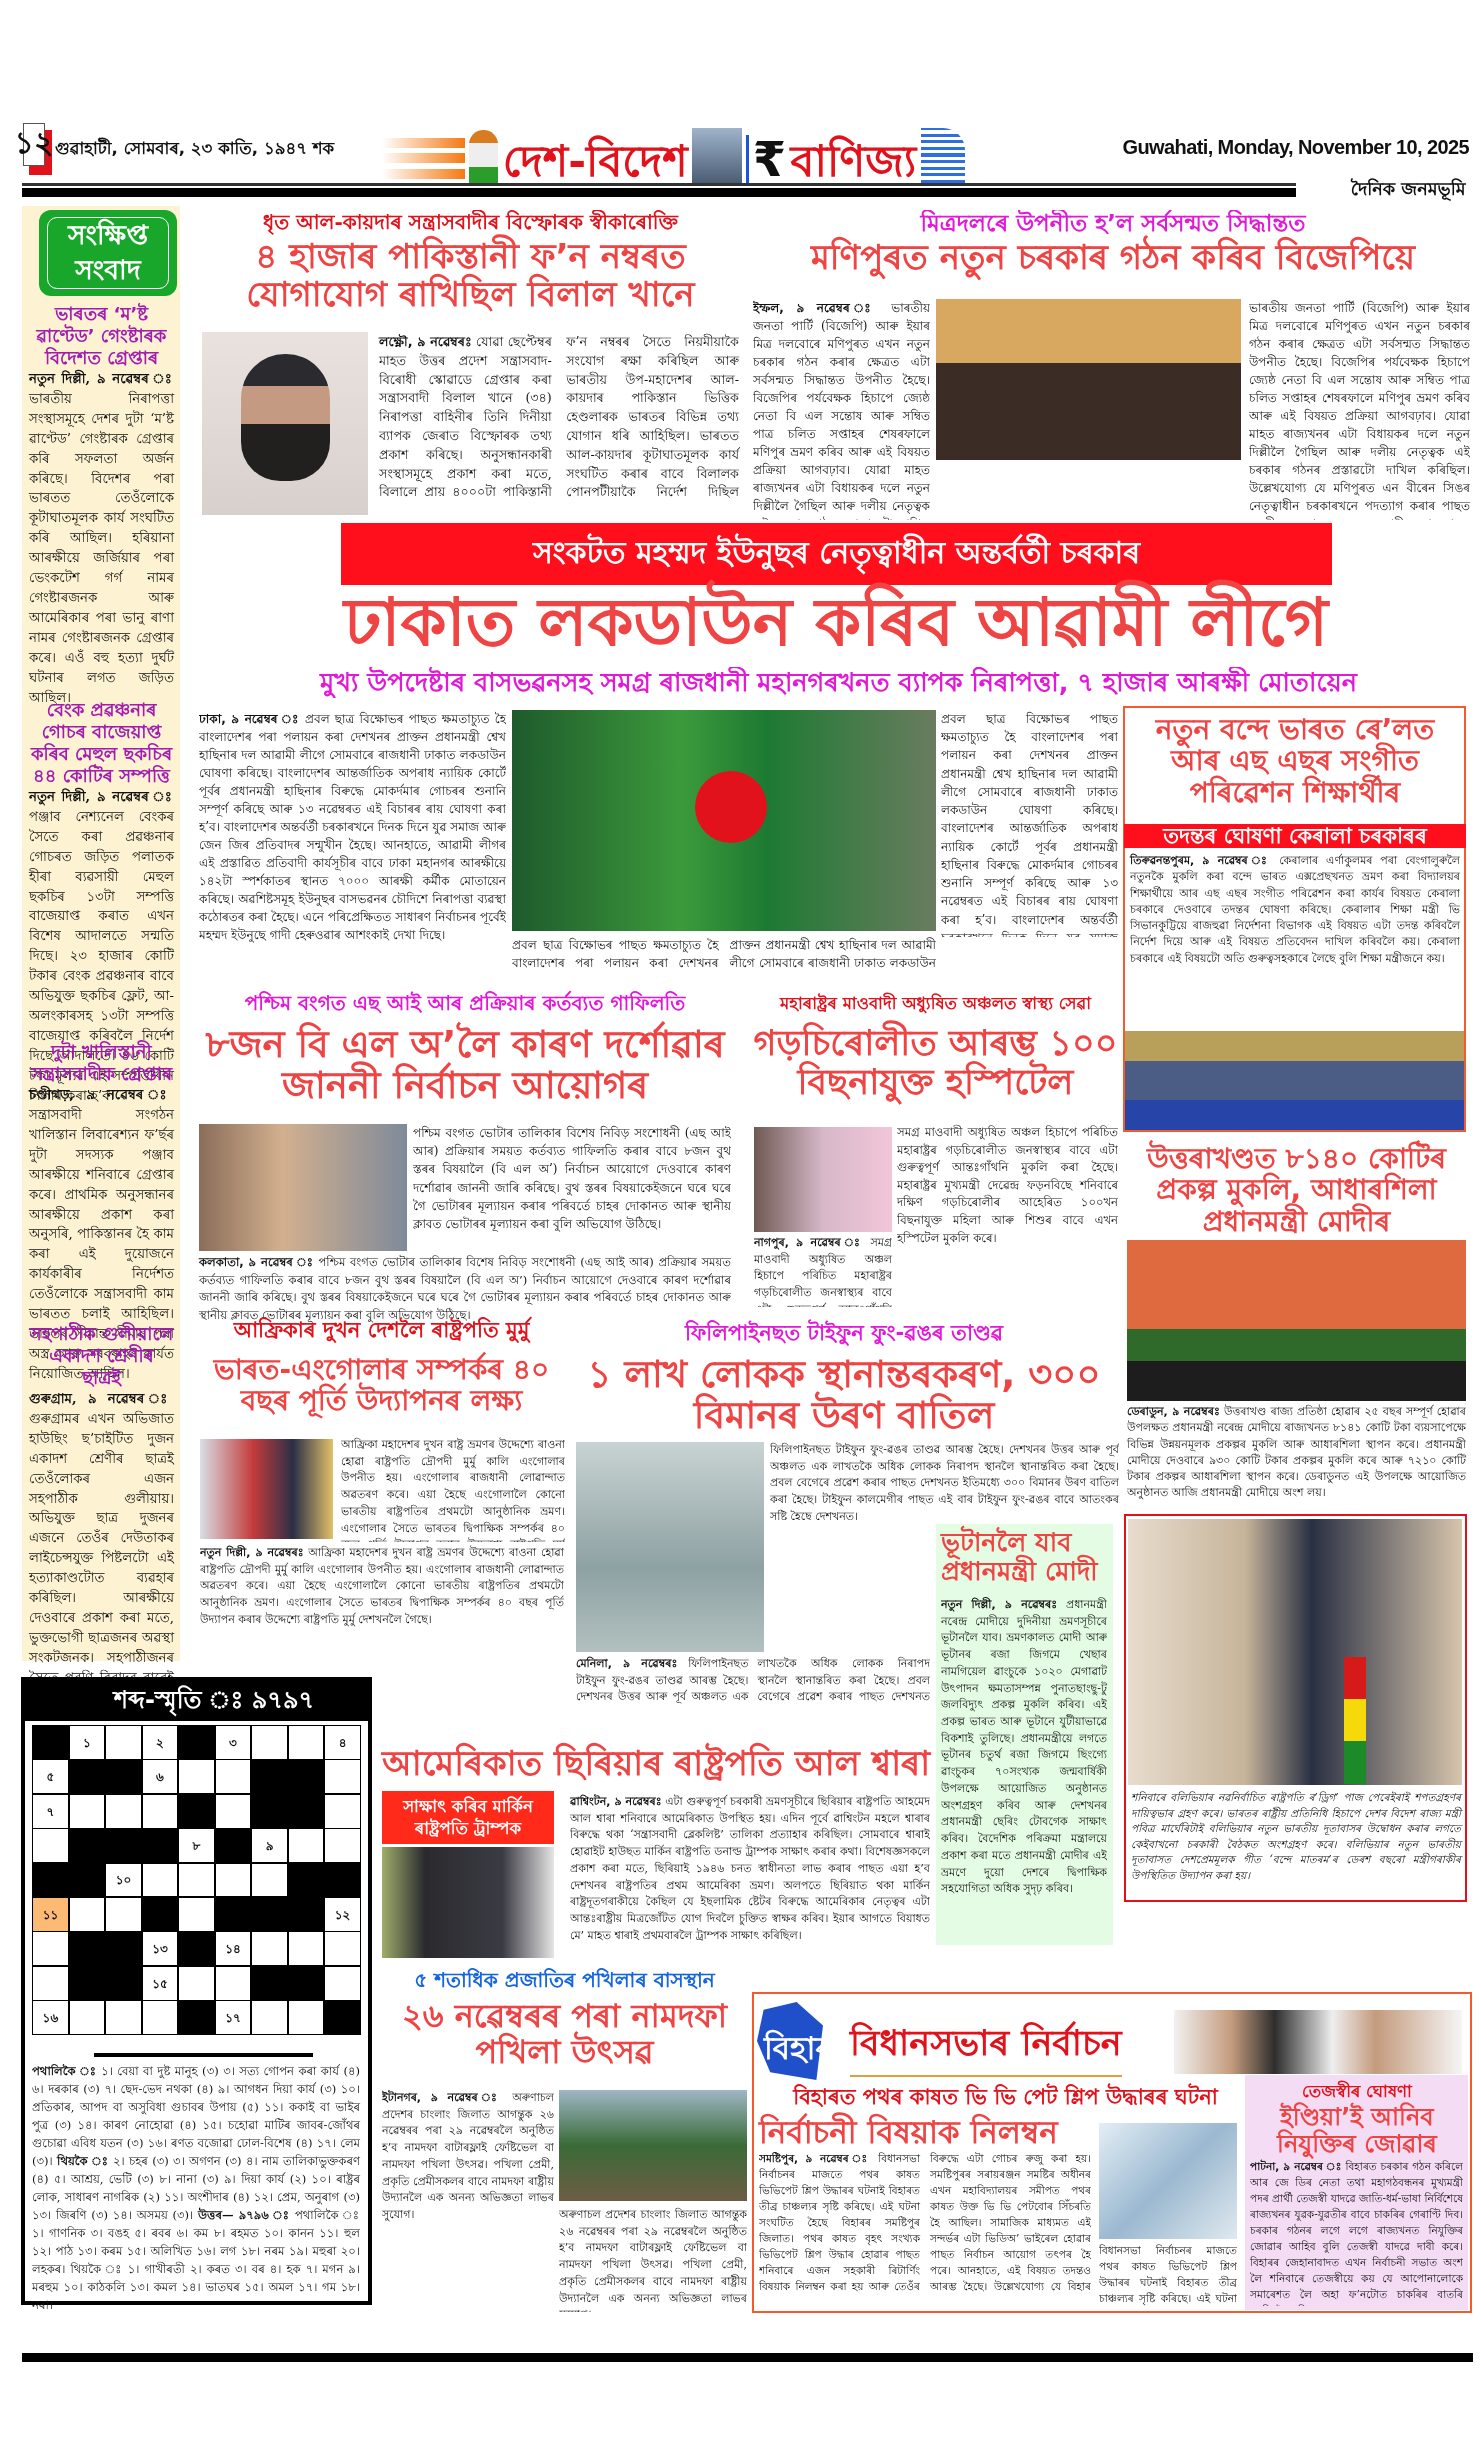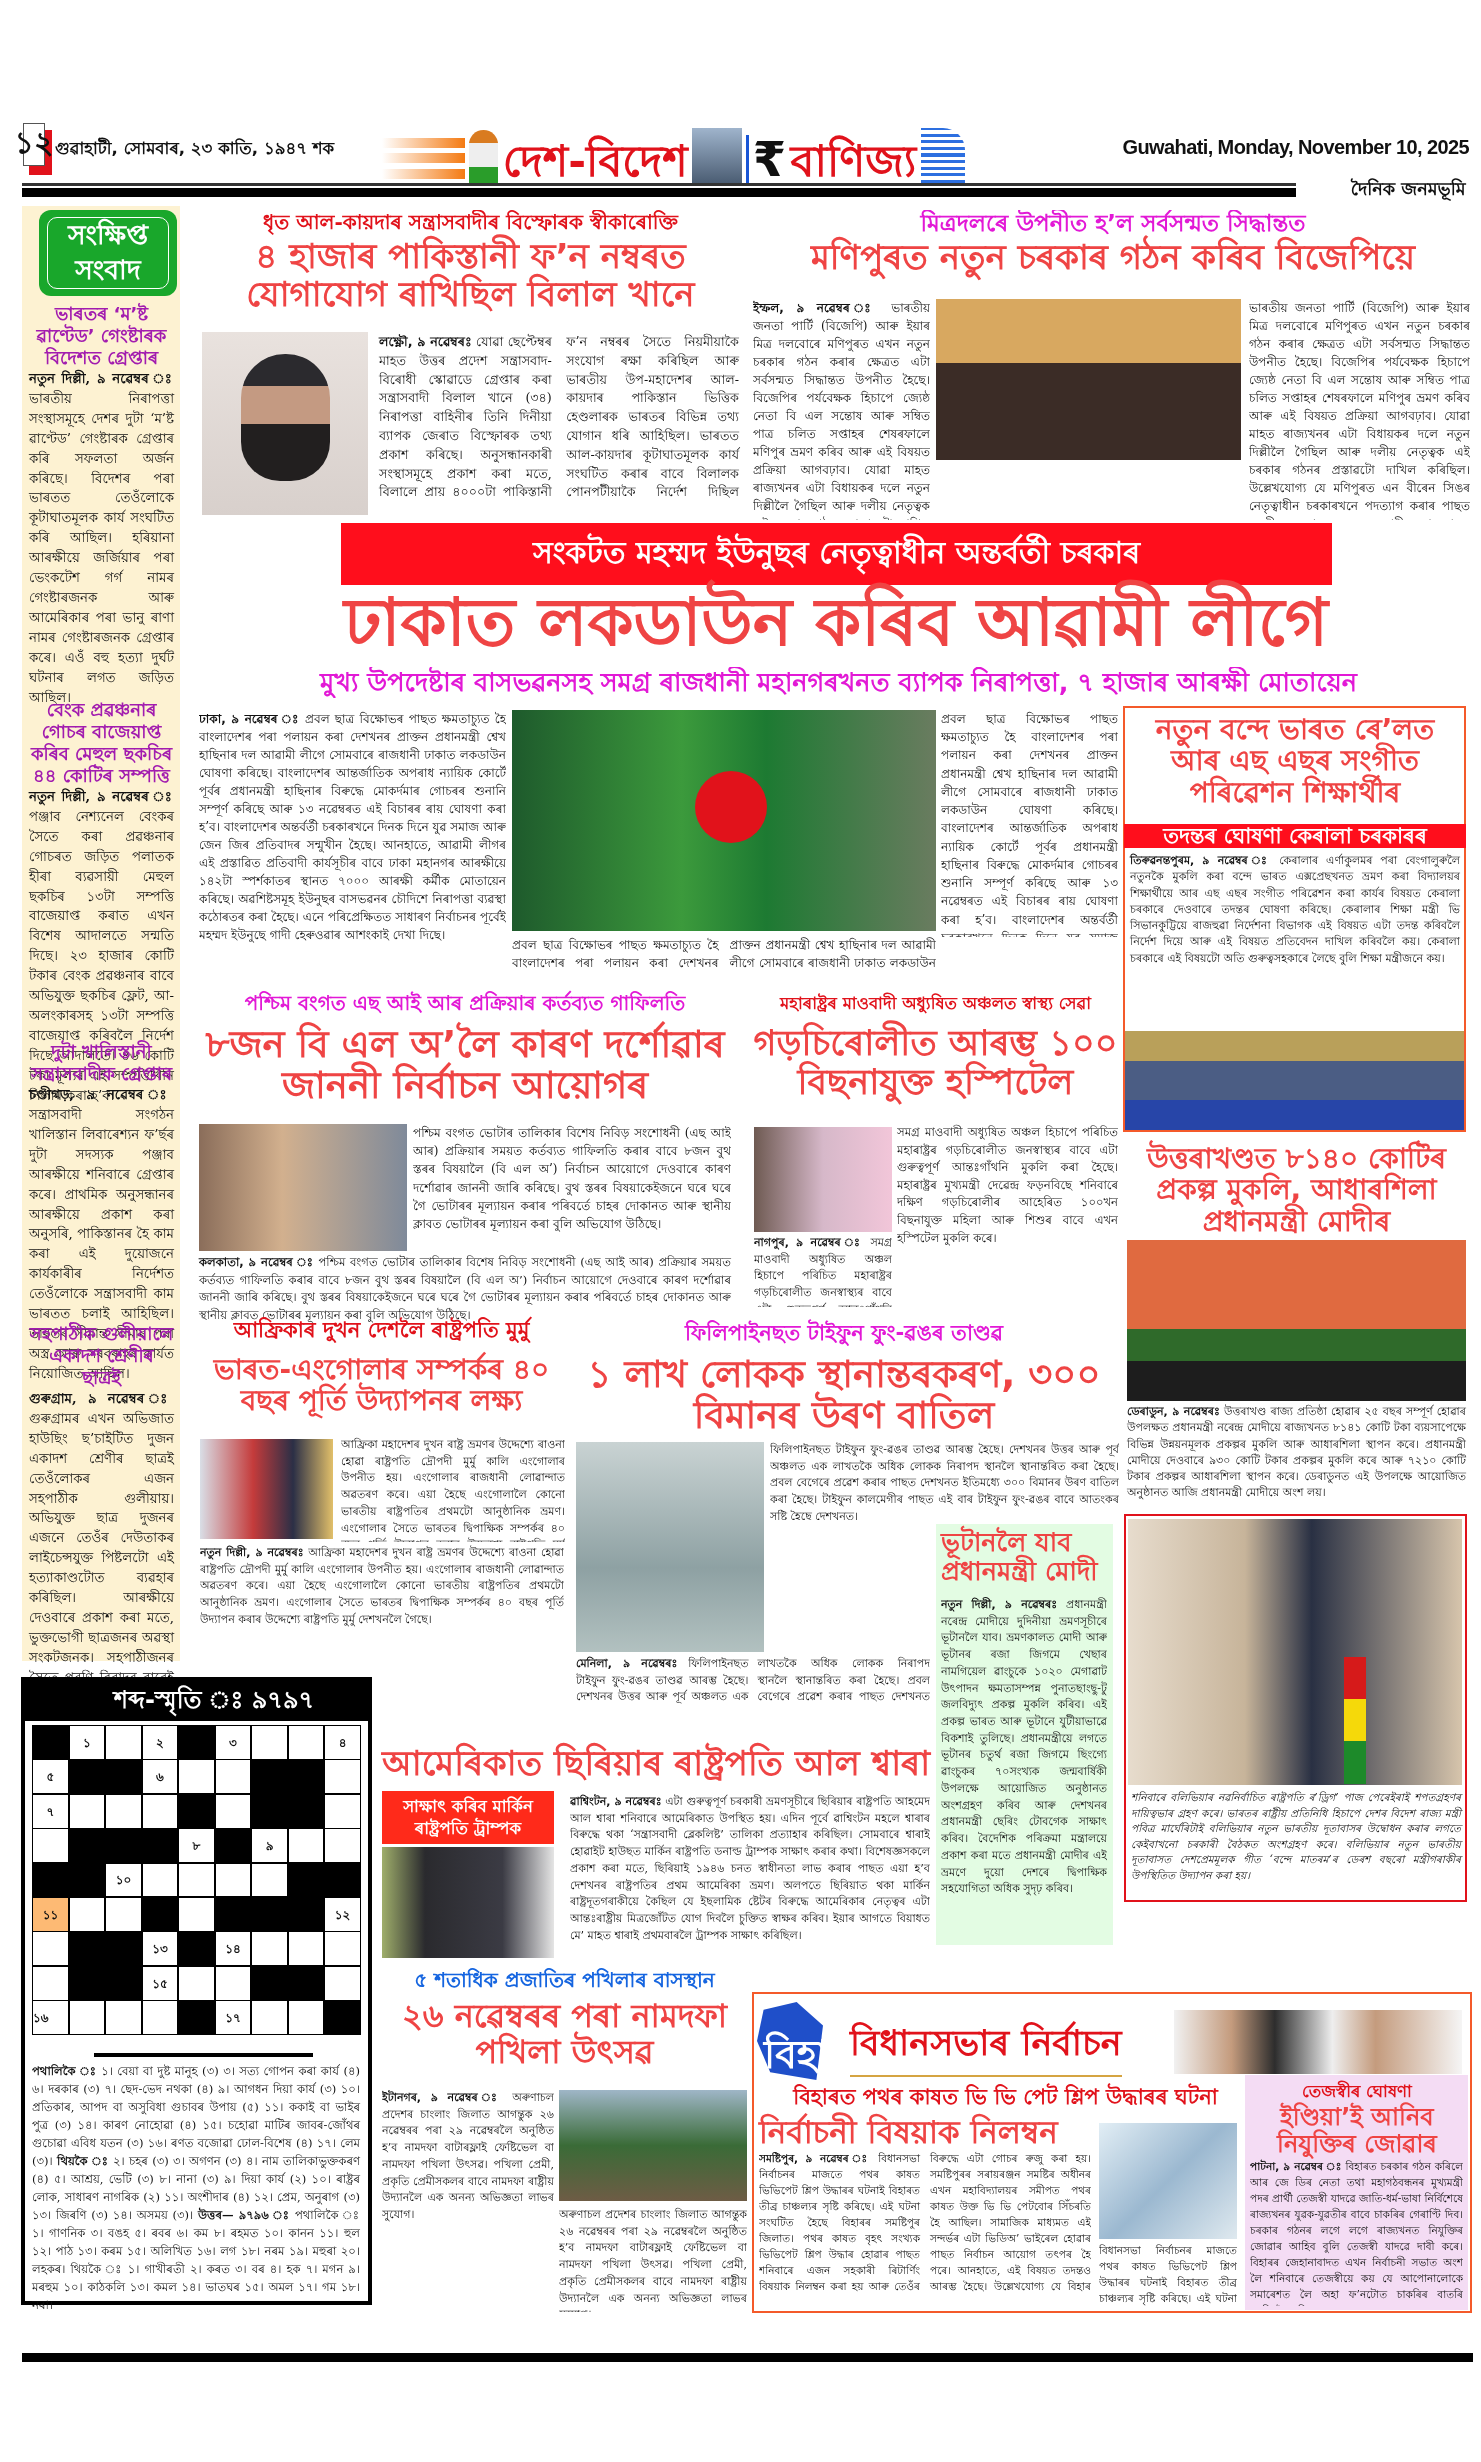--- a/index.html
+++ b/index.html
@@ -228,21 +228,21 @@
     <div style="background: rgb(255, 255, 255); font-size: 12px; font-weight: bold; padding: 7.8px 0px 0px; text-align: center;"></div>
     <div style="background: rgb(255, 255, 255); font-size: 12px; font-weight: bold; padding: 7.8px 0px 0px; text-align: center;"></div>
     <div style="background: rgb(0, 0, 0); font-size: 12px; font-weight: bold; padding: 7.8px 0px 0px; text-align: center;"></div>
     <div style="background: rgb(0, 0, 0); font-size: 12px; font-weight: bold; padding: 7.8px 0px 0px; text-align: center;"></div>
     <div style="background: rgb(255, 255, 255); font-size: 12px; font-weight: bold; padding: 7.8px 0px 0px; text-align: center;"><span>১৫</span></div>
     <div style="background: rgb(255, 255, 255); font-size: 12px; font-weight: bold; padding: 7.8px 0px 0px; text-align: center;"></div>
     <div style="background: rgb(255, 255, 255); font-size: 12px; font-weight: bold; padding: 7.8px 0px 0px; text-align: center;"></div>
     <div style="background: rgb(0, 0, 0); font-size: 12px; font-weight: bold; padding: 7.8px 0px 0px; text-align: center;"></div>
     <div style="background: rgb(0, 0, 0); font-size: 12px; font-weight: bold; padding: 7.8px 0px 0px; text-align: center;"></div>
     <div style="background: rgb(255, 255, 255); font-size: 12px; font-weight: bold; padding: 7.8px 0px 0px; text-align: center;"></div>
-    <div style="background: rgb(255, 255, 255); font-size: 12px; font-weight: bold; padding: 7.8px 0px 0px; "><span>১৬</span></div>
+    <div style="background: rgb(255, 255, 255); font-size: 12px; font-weight: bold; padding: 7.8px 0px 0px; text-align: center;"><span>১৬</span></div>
     <div style="background: rgb(255, 255, 255); font-size: 12px; font-weight: bold; padding: 7.8px 0px 0px; text-align: center;"></div>
     <div style="background: rgb(255, 255, 255); font-size: 12px; font-weight: bold; padding: 7.8px 0px 0px; text-align: center;"></div>
     <div style="background: rgb(255, 255, 255); font-size: 12px; font-weight: bold; padding: 7.8px 0px 0px; text-align: center;"></div>
     <div style="background: rgb(0, 0, 0); font-size: 12px; font-weight: bold; padding: 7.8px 0px 0px; text-align: center;"></div>
     <div style="background: rgb(255, 255, 255); font-size: 12px; font-weight: bold; padding: 7.8px 0px 0px; text-align: center;"><span>১৭</span></div>
     <div style="background: rgb(255, 255, 255); font-size: 12px; font-weight: bold; padding: 7.8px 0px 0px; text-align: center;"></div>
     <div style="background: rgb(255, 255, 255); font-size: 12px; font-weight: bold; padding: 7.8px 0px 0px; text-align: center;"></div>
     <div style="background: rgb(0, 0, 0); font-size: 12px; font-weight: bold; padding: 7.8px 0px 0px; text-align: center;"></div>
   </div>
 <div class="abs" style="left:94px;top:2053px;width:219px;height:4.4px;background:#000"></div>
@@ -258,21 +258,21 @@
 <div class="abs body" style="left:570px;top:1794px;width:360px;height:161px;font-size:11px;overflow:hidden"><b>ৱাশ্বিংটন, ৯ নৱেম্বৰঃ</b> <span>এটা গুৰুত্বপূৰ্ণ চৰকাৰী ভ্ৰমণসূচীৰে ছিৰিয়াৰ ৰাষ্ট্ৰপতি আহমেদ আল শ্বাৰা শনিবাৰে আমেৰিকাত উপস্থিত হয়। এদিন পূৰ্বে ৱাশ্বিংটন মহলে শ্বাৰাৰ বিৰুদ্ধে থকা ‘সন্ত্ৰাসবাদী ব্লেকলিষ্ট’ তালিকা প্ৰত্যাহাৰ কৰিছিল। সোমবাৰে শ্বাৰাই হোৱাইট হাউছত মাৰ্কিন ৰাষ্ট্ৰপতি ডনাল্ড ট্ৰাম্পক সাক্ষাৎ কৰাৰ কথা। বিশেষজ্ঞসকলে প্ৰকাশ কৰা মতে, ছিৰিয়াই ১৯৪৬ চনত স্বাধীনতা লাভ কৰাৰ পাছত এয়া হ’ব দেশখনৰ ৰাষ্ট্ৰপতিৰ প্ৰথম আমেৰিকা ভ্ৰমণ। অলপতে ছিৰিয়াত থকা মাৰ্কিন ৰাষ্ট্ৰদূতগৰাকীয়ে কৈছিল যে ইছলামিক ষ্টেটৰ বিৰুদ্ধে আমেৰিকাৰ নেতৃত্বৰ এটা আন্তঃৰাষ্ট্ৰীয় মিত্ৰজোঁটত যোগ দিবলৈ চুক্তিত স্বাক্ষৰ কৰিব। ইয়াৰ আগতে বিয়াধত মে’ মাহত শ্বাৰাই প্ৰথমবাৰলৈ ট্ৰাম্পক সাক্ষাৎ কৰিছিল।</span></div>
 
 <div class="abs kick blue" style="left:382px;top:1968px;width:365px;font-size:20px">৫ শতাধিক প্ৰজাতিৰ পখিলাৰ বাসস্থান</div>
 <div class="abs hl" style="left:382px;top:1999px;width:365px;font-size:32px">২৬ নৱেম্বৰৰ পৰা নামদফা পখিলা উৎসৱ</div>
 <div class="abs body" style="left:382px;top:2090px;width:172px;height:221px;font-size:11px;overflow:hidden"><b>ইটানগৰ, ৯ নৱেম্বৰ ঃ</b> <span>অৰুণাচল প্ৰদেশৰ চাংলাং জিলাত আগন্তুক ২৬ নৱেম্বৰৰ পৰা ২৯ নৱেম্বৰলৈ অনুষ্ঠিত হ’ব নামদফা বাটাৰফ্লাই ফেষ্টিভেল বা নামদফা পখিলা উৎসৱ। পখিলা প্ৰেমী, প্ৰকৃতি প্ৰেমীসকলৰ বাবে নামদফা ৰাষ্ট্ৰীয় উদ্যানলৈ এক অনন্য অভিজ্ঞতা লাভৰ সুযোগ।</span></div>
 <div class="img abs" style="left:559px;top:2090px;width:188px;height:111px;background:linear-gradient(#9fb6c7,#3a6b37 50%,#6e5c45)"></div>
 <div class="abs body" style="left:559px;top:2207px;width:188px;height:105px;font-size:11px;overflow:hidden"><span>অৰুণাচল প্ৰদেশৰ চাংলাং জিলাত আগন্তুক ২৬ নৱেম্বৰৰ পৰা ২৯ নৱেম্বৰলৈ অনুষ্ঠিত হ’ব নামদফা বাটাৰফ্লাই ফেষ্টিভেল বা নামদফা পখিলা উৎসৱ। পখিলা প্ৰেমী, প্ৰকৃতি প্ৰেমীসকলৰ বাবে নামদফা ৰাষ্ট্ৰীয় উদ্যানলৈ এক অনন্য অভিজ্ঞতা লাভৰ সুযোগ।</span></div>
 
 <div class="abs box-org" style="left:752px;top:1992px;width:720px;height:321px"></div>
 <div class="abs" style="left:757px;top:2002px;width:66px;height:78px;background:#1f4fc9;clip-path:polygon(10% 10%,60% 0,100% 30%,90% 100%,20% 90%,0 50%)"></div>
-<div class="abs" style="left:764px;top:2024px;font-size:39px;font-weight:bold;color:#fff">বিহাৰ</div>
+<div class="abs" style="left:764px;top:2024px;font-size:31px;font-weight:bold;color:#fff">বিহাৰ</div>
 <div class="abs" style="left:850px;top:2016px;font-size:35px;font-weight:bold;color:#e1121b;border-bottom:2.2px solid #d5a441">বিধানসভাৰ নিৰ্বাচন</div>
 <div class="img abs" style="left:1174px;top:2010px;width:288px;height:64px;background:linear-gradient(90deg,#f1f1f1,#c49b7d 20%,#2d2d2d 35%,#eee 55%,#c49b7d 70%,#f5f5f5)"></div>
 <div class="abs kick red" style="left:759px;top:2085px;width:493px;font-size:21px">বিহাৰত পথৰ কাষত ভি ভি পেট শ্লিপ উদ্ধাৰৰ ঘটনা</div>
 <div class="abs hl" style="left:759px;top:2115px;width:332px;font-size:31px;text-align:left">নিৰ্বাচনী বিষয়াক নিলম্বন</div>
 <div class="img abs" style="left:1099px;top:2123px;width:138px;height:116px;background:linear-gradient(135deg,#e2eef5,#9bb8d0 50%,#dfe9ef)"></div>
 <div class="abs body" style="left:759px;top:2151px;width:332px;height:155px;font-size:10.5px;column-count:2;column-gap:10px;overflow:hidden"><b>সমষ্টিপুৰ, ৯ নৱেম্বৰ ঃ</b> <span>বিধানসভা নিৰ্বাচনৰ মাজতে পথৰ কাষত ভিভিপেট শ্লিপ উদ্ধাৰৰ ঘটনাই বিহাৰত তীব্ৰ চাঞ্চল্যৰ সৃষ্টি কৰিছে। এই ঘটনা সংঘটিত হৈছে বিহাৰৰ সমষ্টিপুৰ জিলাত। পথৰ কাষত বৃহৎ সংখ্যক ভিভিপেট শ্লিপ উদ্ধাৰ হোৱাৰ পাছত শনিবাৰে এজন সহকাৰী ৰিটাৰ্ণিং বিষয়াক নিলম্বন কৰা হয় আৰু তেওঁৰ বিৰুদ্ধে এটা গোচৰ ৰুজু কৰা হয়। সমষ্টিপুৰৰ সৰায়ৰঞ্জন সমষ্টিৰ অধীনৰ এখন মহাবিদ্যালয়ৰ সমীপত পথৰ কাষত উক্ত ভি ভি পেটবোৰ সিঁচৰতি হৈ আছিল। সামাজিক মাধ্যমত এই সন্দৰ্ভৰ এটা ভিডিঅ’ ভাইৰেল হোৱাৰ পাছত নিৰ্বাচন আয়োগ তৎপৰ হৈ পৰে। আনহাতে, এই বিষয়ত তদন্তও আৰম্ভ হৈছে। উল্লেখযোগ্য যে বিহাৰ বিধানসভাৰ ১২১টা সমষ্টিত ৬ নৱেম্বৰত প্ৰথম পৰ্যায়ৰ নিৰ্বাচন অনুষ্ঠিত হৈছিল। আনহাতে মুখ্য নিৰ্বাচন আয়ুক্ত জ্ঞানেশ কুমাৰে স্পষ্ট কৰি দিয়ে যে উদ্ধাৰ হোৱা ভিভি পেট শ্লিপ সমূহ আচল নহয়। ভোট গ্ৰহণৰ পূৰ্বে পৰীক্ষামূলক ভাৱে ব্যৱহাৰ কৰা শ্লিপহে আছিল এইবোৰ।</span></div>
 <div class="abs body" style="left:1099px;top:2243px;width:138px;height:64px;font-size:10.5px;overflow:hidden"><span>বিধানসভা নিৰ্বাচনৰ মাজতে পথৰ কাষত ভিভিপেট শ্লিপ উদ্ধাৰৰ ঘটনাই বিহাৰত তীব্ৰ চাঞ্চল্যৰ সৃষ্টি কৰিছে। এই ঘটনা সংঘটিত হৈছে বিহাৰৰ সমষ্টিপুৰ জিলাত। পথৰ কাষত বৃহৎ সংখ্যক ভিভিপেট শ্লিপ উদ্ধাৰ হোৱাৰ পাছত শনিবাৰে এজন সহকাৰী ৰিটাৰ্ণিং বিষয়াক নিলম্বন কৰা হয় আৰু তেওঁৰ বিৰুদ্ধে এটা গোচৰ ৰুজু কৰা হয়। সমষ্টিপুৰৰ সৰায়ৰঞ্জন সমষ্টিৰ অধীনৰ এখন মহাবিদ্যালয়ৰ সমীপত পথৰ কাষত উক্ত ভি ভি পেটবোৰ সিঁচৰতি হৈ আছিল। সামাজিক মাধ্যমত এই সন্দৰ্ভৰ এটা ভিডিঅ’ ভাইৰেল হোৱাৰ পাছত নিৰ্বাচন আয়োগ তৎপৰ হৈ পৰে। আনহাতে, এই বিষয়ত তদন্তও আৰম্ভ হৈছে। উল্লেখযোগ্য যে বিহাৰ বিধানসভাৰ ১২১টা সমষ্টিত ৬ নৱেম্বৰত প্ৰথম পৰ্যায়ৰ নিৰ্বাচন অনুষ্ঠিত হৈছিল। আনহাতে মুখ্য নিৰ্বাচন আয়ুক্ত জ্ঞানেশ কুমাৰে স্পষ্ট কৰি দিয়ে যে উদ্ধাৰ হোৱা ভিভি পেট শ্লিপ সমূহ আচল নহয়। ভোট গ্ৰহণৰ পূৰ্বে পৰীক্ষামূলক ভাৱে ব্যৱহাৰ কৰা শ্লিপহে আছিল এইবোৰ।</span></div>
 <div class="abs" style="left:1245px;top:2075px;width:223px;height:235px;background:#f4dcf4"></div>
 <div class="abs kick red" style="left:1249px;top:2082px;width:216px;font-size:16.6px">তেজস্বীৰ ঘোষণা</div>
 <div class="abs hl" style="left:1249px;top:2104px;width:216px;font-size:24px">ইণ্ডিয়া’ই আনিব নিযুক্তিৰ জোৱাৰ</div>

